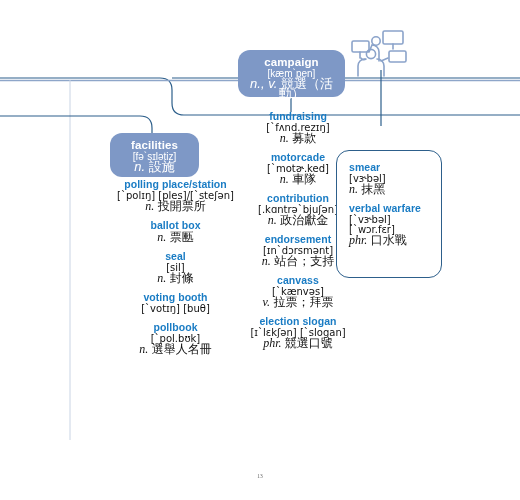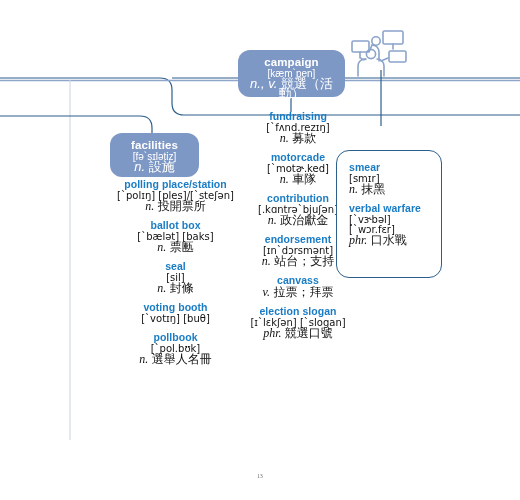--- a/index.html
+++ b/index.html
@@ -129,21 +129,20 @@
       <div class="w">polling place/station</div>
       <div class="p">[`polɪŋ] [ples]/[`steʃən]</div>
       <div class="d">
         <i>n.</i>
         <span>投開票所</span>
       </div>
     </div>
 
     <div class="entry">
       <div class="w">ballot box</div>
-      <div class="p">[`bælət] [baks]</div>
       <div class="d">
         <i>n.</i>
         <span>票匭</span>
       </div>
     </div>
 
     <div class="entry">
       <div class="w">seal</div>
       <div class="p">[sil]</div>
       <div class="d">
@@ -200,41 +199,42 @@
       <div class="w">endorsement</div>
       <div class="p">[ɪn`dɔrsmənt]</div>
       <div class="d">
         <i>n.</i>
         <span>站台；支持</span>
       </div>
     </div>
 
     <div class="entry">
       <div class="w">canvass</div>
+      <div class="p">[`kænvəs]</div>
       <div class="d">
         <i>v.</i>
         <span>拉票；拜票</span>
       </div>
     </div>
 
     <div class="entry">
       <div class="w">election slogan</div>
       <div class="p">[ɪ`lɛkʃən] [`slogan]</div>
       <div class="d">
         <i>phr.</i>
         <span>競選口號</span>
       </div>
     </div>
   </div>
 
   <div class="panel" style="left:336px;top:126px;width:106px;height:128px;padding:10px 4px 0 12px;margin-top:24px;">
 
     <div class="entry">
       <div class="w">smear</div>
-      <div class="p">[smɪr]</div>
+      <div class="p">[vɝbəl]</div>
       <div class="d">
         <i>n.</i>
         <span>抹黑</span>
       </div>
     </div>
 
     <div class="entry">
       <div class="w">verbal warfare</div>
       <div class="p">[`vɝbəl] [`wɔr.fɛr]</div>
       <div class="d">

